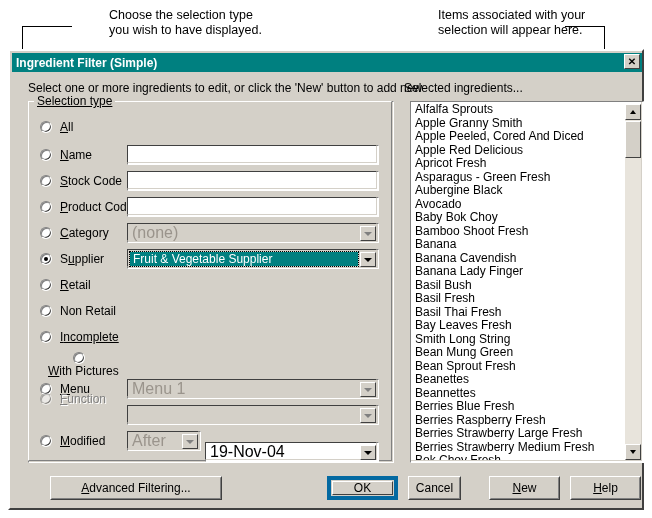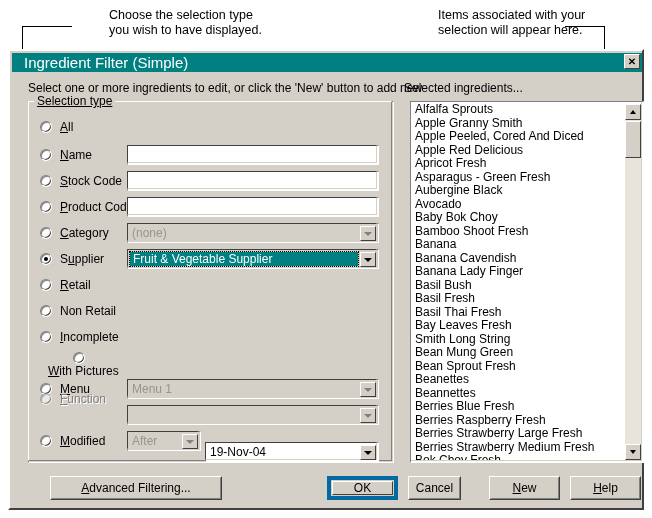--- a/index.html
+++ b/index.html
@@ -37,23 +37,23 @@
     box-sizing:border-box;
   }
   #titlebar{
     position:absolute;left:2px;top:2px;
     width:630px;height:19px;
     background:#008080;
     display:flex;align-items:center;
   }
   #title-text{
     color:#ffffff;
-    font-size:15px;
-    font-weight:normal;
-    margin-left:12px;
+    font-size:12px;
+    font-weight:bold;
+    margin-left:4px;
     letter-spacing:0px;
     white-space:nowrap;
   }
   #close-button{
     position:absolute;right:2px;top:1px;
     width:16px;height:15px;
     background:#d4d0c8;
     border-top:1px solid #ffffff;
     border-left:1px solid #ffffff;
     border-right:1px solid #404040;
@@ -139,21 +139,21 @@
   .field .inner{
     position:absolute;left:-1px;top:-1px;right:1px;bottom:1px;
     border:1px solid #404040;
     border-right-color:#d4d0c8;border-bottom-color:#d4d0c8;
     pointer-events:none;
   }
   .field.flat{
     background:#d4d0c8;
   }
   .fieldtext{
-    font-size:12px;color:#000;
+    font-size:16px;color:#000;
     padding-left:4px;white-space:nowrap;
     position:relative;z-index:2;text-align:center;
   }
   .fieldtext.grey{ color:#9a948c; }
 
   .combo-arrow{
     position:absolute;right:2px;top:2px;
     width:16px;height:15px;
     background:#d4d0c8;
     border-top:1px solid #ffffff;
@@ -374,21 +374,21 @@
   <div class="row" style="top:223px;">
     <span class="radio"></span>
     <span class="rlabel"><u>R</u>etail</span>
   </div>
 
   <div class="row" style="top:249px;">
     <span class="radio"></span>
     <span class="rlabel">Non Retail</span>
   </div>
 
-  <div class="row" style="top:275px;">
+  <div class="row" style="top:275px;text-decoration:underline;">
     <span class="radio"></span>
     <span class="rlabel"><u>I</u>ncomplete</span>
   </div>
 
   <div class="row" style="top:301px;flex-direction:column;">
     <span class="radio"></span>
     <span class="rlabel"><u>W</u>ith Pictures</span>
   </div>
 
   <div class="row" style="top:327px;">

